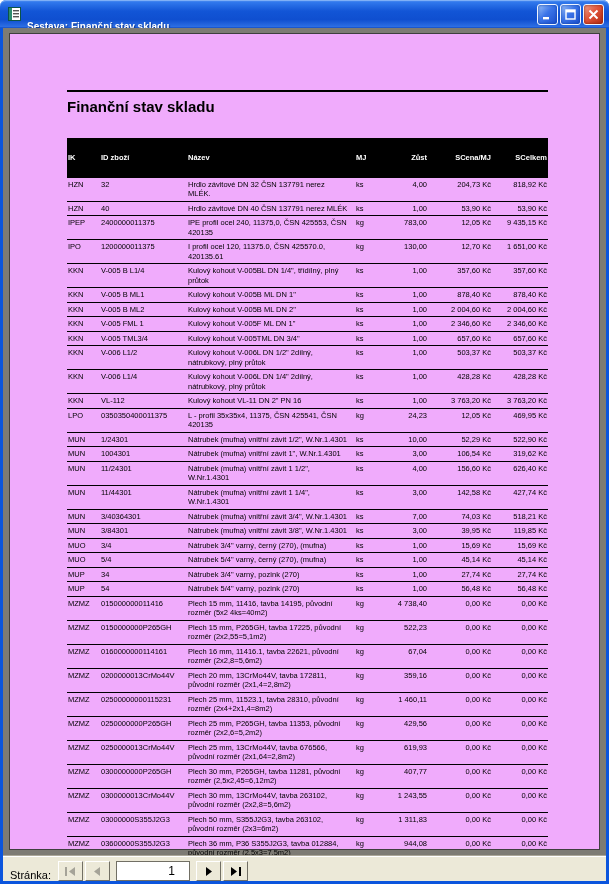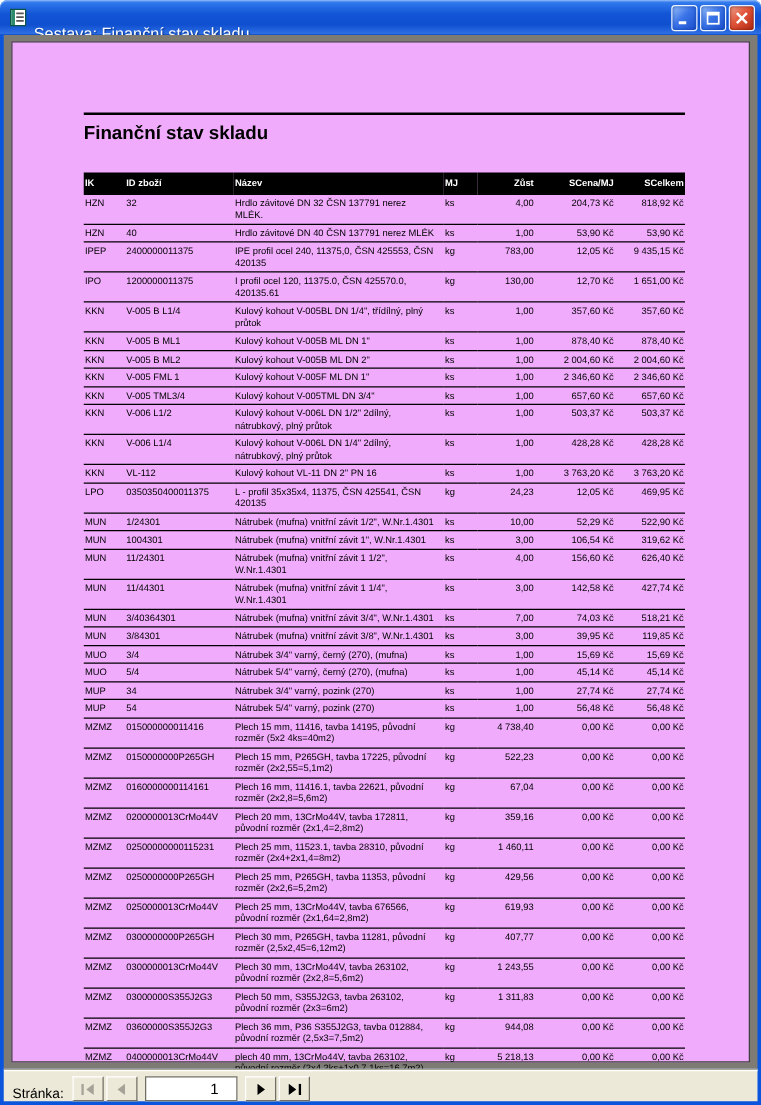--- a/index.html
+++ b/index.html
@@ -3,41 +3,41 @@
 <meta charset="utf-8">
 <style>
   html,body{margin:0;padding:0;width:609px;height:884px;overflow:hidden;
     font-family:"Liberation Sans","DejaVu Sans",sans-serif;}
   .window{position:absolute;inset:0;background:#0b55dd;border-radius:7px 7px 0 0;}
   
   .titlebar{position:absolute;top:0;left:0;right:0;height:28px;border-radius:6px 6px 0 0;
     background:linear-gradient(180deg,#5a96f2 0%,#3078ec 8%,#1255d6 40%,#0f4fd0 70%,#2e6fe4 96%,#0b46bd 100%);
     display:flex;align-items:center;box-shadow:inset 0 1px 0 #7fb0f6;}
   .title-icon{width:16px;height:16px;margin:0 4px 0 7px;flex:0 0 auto;}
-  .window-title{color:#fff;font-size:13px;font-weight:normal;
+  .window-title{color:#fff;font-size:10px;font-weight:bold;
     text-shadow:1px 1px 1px #0a3590;white-space:nowrap;flex:1 1 auto;margin-top:24px;}
   .caption-buttons{display:flex;gap:2px;margin-right:5px;}
   .cap-btn{width:21px;height:21px;border-radius:3px;border:1px solid #eef4ff;
     display:flex;align-items:center;justify-content:center;cursor:pointer;padding:0;
     background:linear-gradient(135deg,#9ec3f8 0%,#3b74e8 45%,#1b4ecc 100%);
     box-shadow:inset 0 0 3px #0c3fa8;}
   .cap-btn.close{background:linear-gradient(135deg,#f0a590 0%,#e1553a 45%,#b22a12 100%);
     box-shadow:inset 0 0 3px #7e1804;}
   
   .preview{position:absolute;top:28px;left:3px;right:3px;bottom:29px;
     background:#7d7b74;padding:5px 6px;box-sizing:border-box;}
   .page{width:100%;height:100%;background:#f0abfc;border:1px solid #3f3f3f;
     box-sizing:border-box;position:relative;cursor:zoom-in;}
   .content{position:absolute;left:57px;right:51px;top:56px;}
   .top-rule{height:2px;background:#000;}
   .report-title{font-size:15px;font-weight:bold;margin:6px 0 0 0;color:#000;}
   
   table.rpt{width:100%;border-collapse:collapse;table-layout:fixed;margin-top:23px;
     font-size:7.5px;line-height:9.5px;color:#000;}
-  table.rpt th{background:#000;color:#fff;font-weight:bold;padding:4px 1px;
+  table.rpt th{background:#000;color:#fff;font-weight:bold;padding:15px 1px;
     text-align:left;font-size:7.5px;}
   table.rpt th.r,table.rpt td.r{text-align:right;}
   table.rpt td{border-bottom:1px solid #000;padding:2px 1px;vertical-align:top;
     overflow:hidden;}
   table.rpt td.name{padding-right:7px;}
   .c-ik{width:33px}.c-id{width:87px}.c-name{width:168px}.c-mj{width:27px}
   .c-qty{width:46px}.c-price{width:64px}.c-total{width:56px}
   .rule-thin{border-top:1px solid #000;margin-top:4px;}
   .rule-thick{height:3px;background:#000;margin-top:2px;}
   

